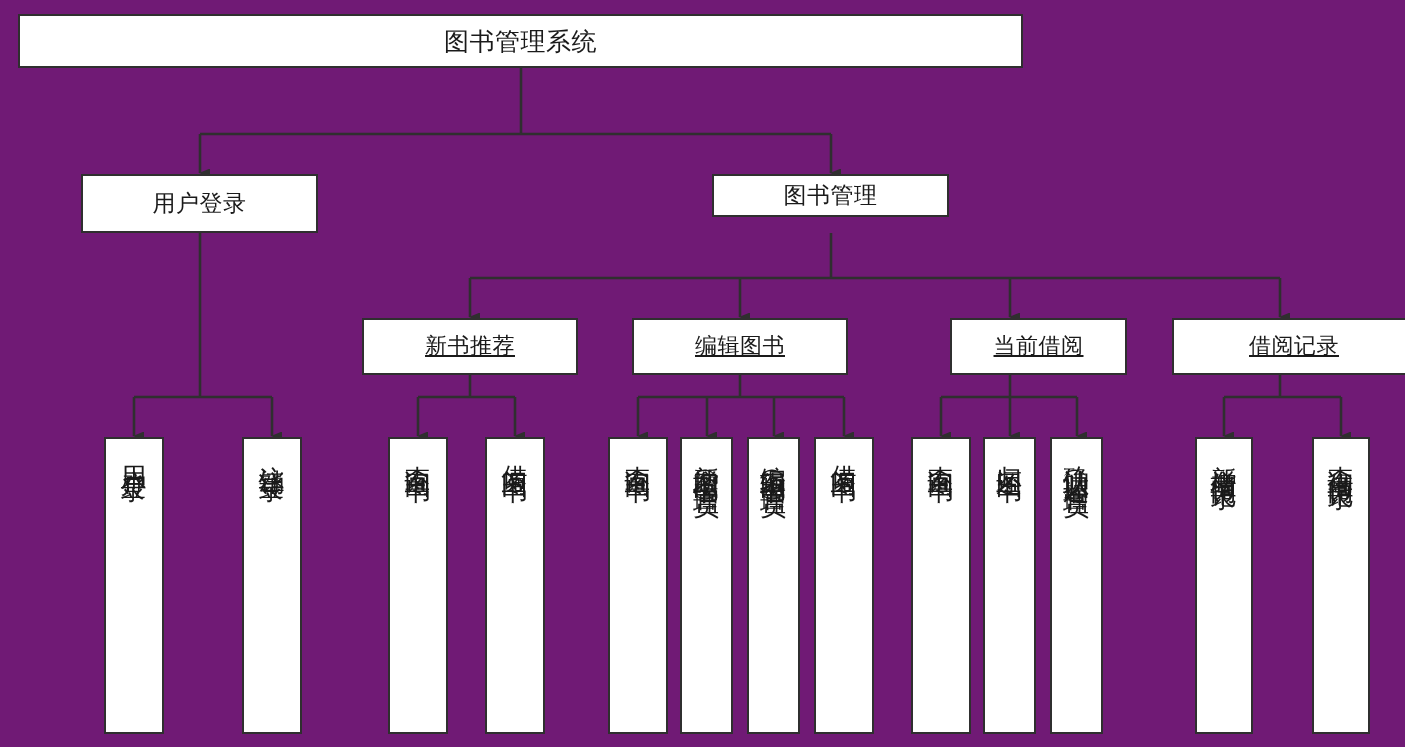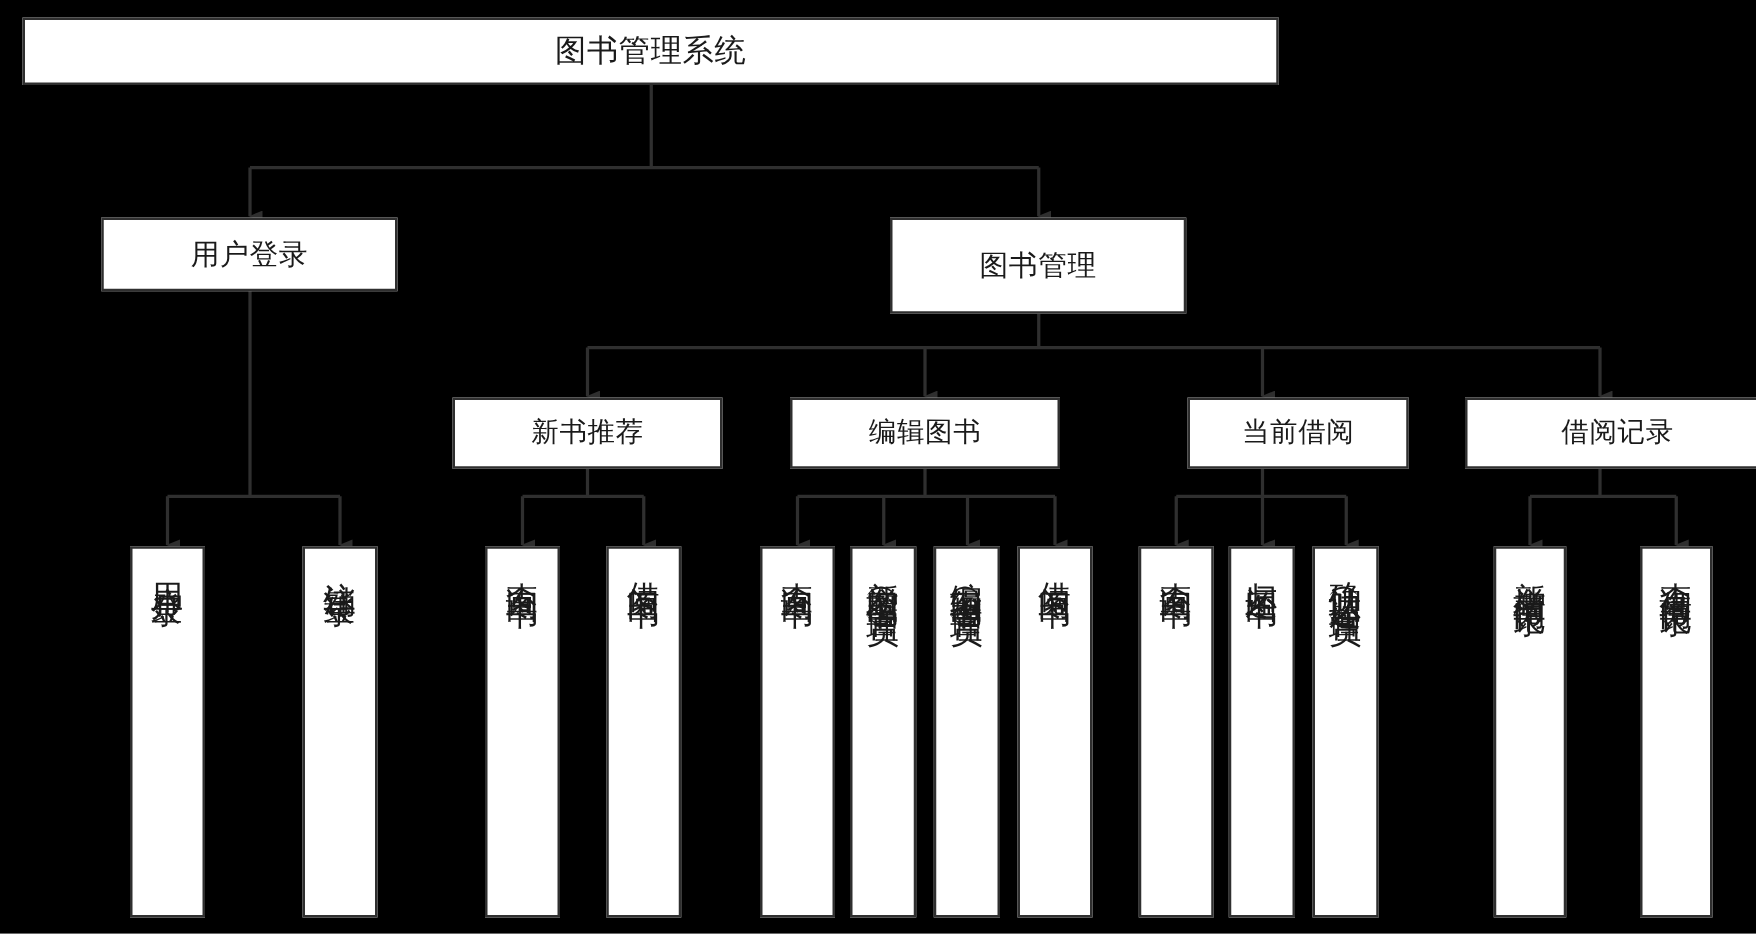--- a/index.html
+++ b/index.html
@@ -7,21 +7,21 @@
     padding: 0;
     background: #ffffff;
   }
   body {
     font-family: "Liberation Sans", "DejaVu Sans", sans-serif;
   }
   #canvas {
     position: relative;
     width: 1405px;
     height: 747px;
-    background: #000000;
+    background: #701a75;
     overflow: hidden;
   }
   svg#edges {
     position: absolute;
     left: 0;
     top: 0;
     width: 1405px;
     height: 747px;
     pointer-events: none;
   }
@@ -53,21 +53,21 @@
     padding-top: 6px;
   }
   .node.vert .label {
     writing-mode: vertical-rl;
     text-orientation: upright;
     line-height: 1.0;
     letter-spacing: 4px;
   }
   .n-root .label { font-size: 25px; }
   .n-l1 .label   { font-size: 23px; }
-  .n-l2 .label   { font-size: 22px; }
+  .n-l2 .label   { font-size: 22px; text-decoration: underline; }
   .node.vert .label { font-size: 26px; }
 
   .watermark {
     position: absolute;
     right: 6px;
     bottom: 4px;
     font-size: 17px;
     color: #b9b9b9;
     letter-spacing: 0.5px;
     white-space: nowrap;
@@ -120,21 +120,21 @@
         <path d="M1341,397 L1341,436" marker-end="url(#arrow)"></path>
       </g>
   </svg>
   <div id="nodes">
       <div class="node horiz n-root" style="left: 18px; top: 14px; width: 1005px; height: 54px;">
         <span class="label">图书管理系统</span>
       </div>
       <div class="node horiz n-l1" style="left: 81px; top: 174px; width: 237px; height: 59px;">
         <span class="label">用户登录</span>
       </div>
-      <div class="node horiz n-l1" style="left: 712px; top: 174px; width: 237px; height: 77px;">
+      <div class="node horiz n-l1" style="left: 712px; top: 174px; width: 237px; height: 43px;">
         <span class="label">图书管理</span>
       </div>
       <div class="node horiz n-l2" style="left: 362px; top: 318px; width: 216px; height: 57px;">
         <span class="label">新书推荐</span>
       </div>
       <div class="node horiz n-l2" style="left: 632px; top: 318px; width: 216px; height: 57px;">
         <span class="label">编辑图书</span>
       </div>
       <div class="node horiz n-l2" style="left: 950px; top: 318px; width: 177px; height: 57px;">
         <span class="label">当前借阅</span>

